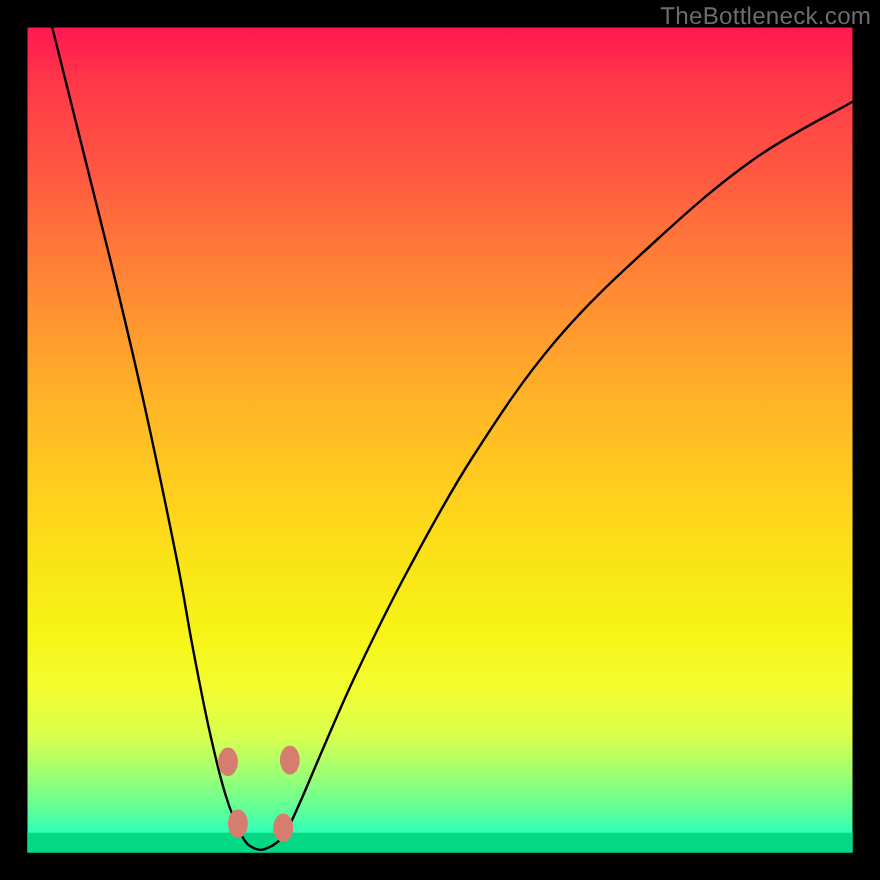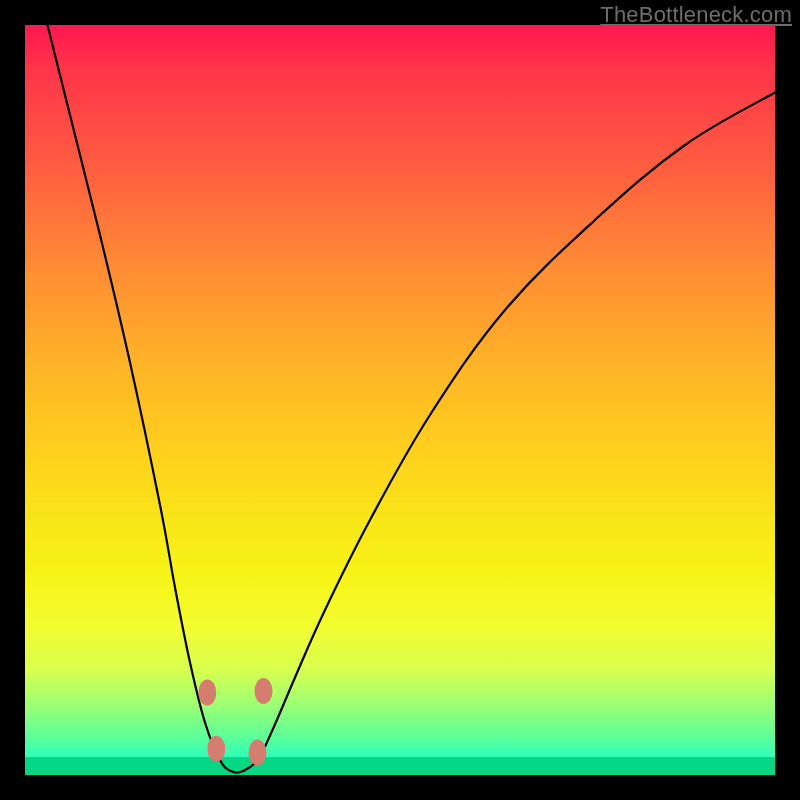--- a/index.html
+++ b/index.html
@@ -53,21 +53,20 @@
   }
   .watermark {
     position: absolute;
     top: 2px;
     right: 8px;
     color: #6d6d6d;
     font-size: 22px;
     letter-spacing: 0.2px;
     font-weight: 500;
     user-select: none;
-    text-decoration: underline;
   }
   svg.curve {
     position: absolute;
     top: 25px;
     left: 25px;
     width: 750px;
     height: 750px;
     overflow: visible;
   }
   .marker {

